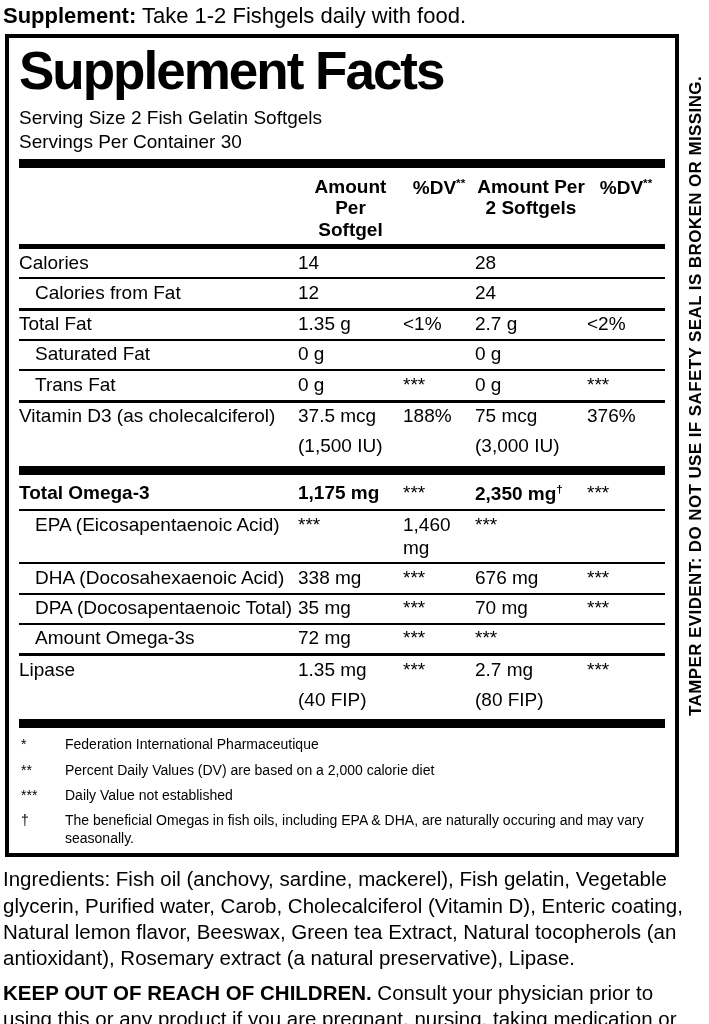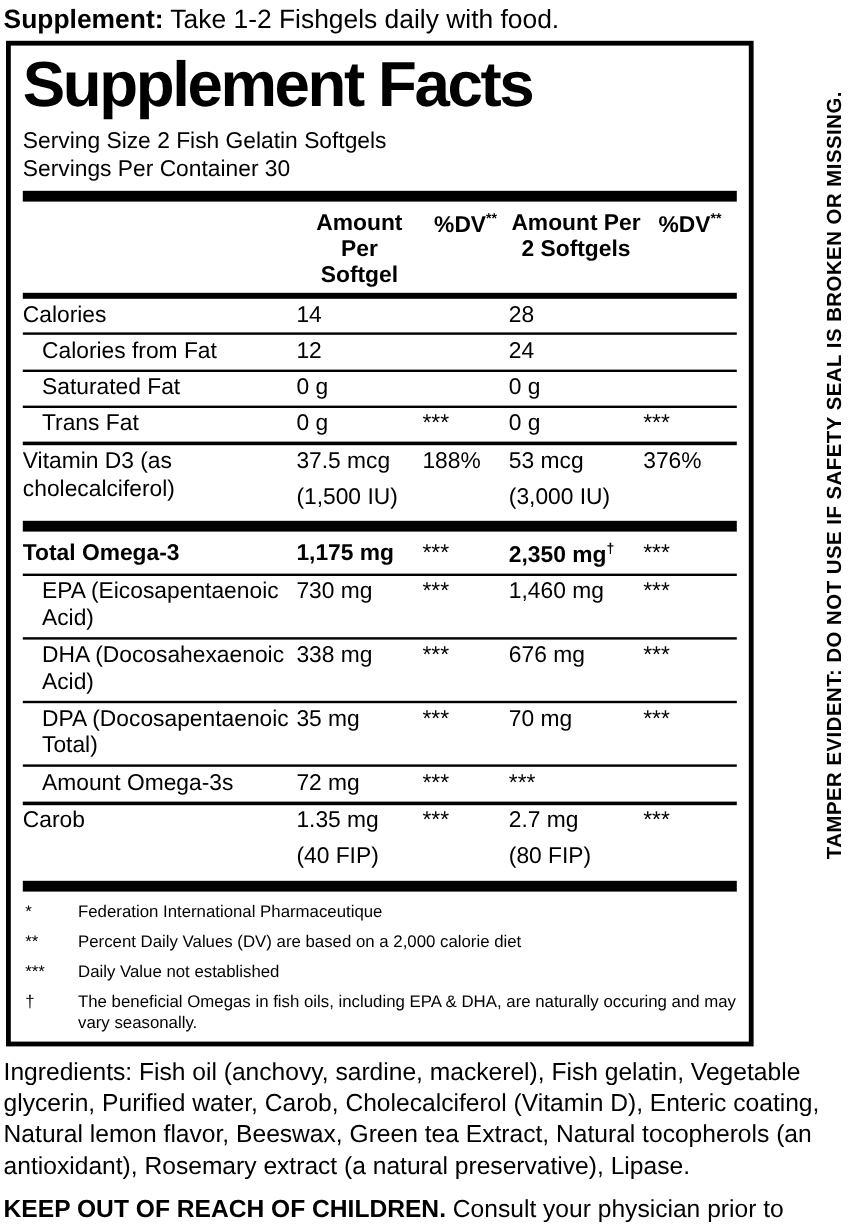--- a/index.html
+++ b/index.html
@@ -9,21 +9,21 @@
     -webkit-font-smoothing:antialiased;
   }
   .page{position:relative;width:709px;height:1024px;overflow:hidden;}
 
   
   .directions{margin:0;padding:3px 2px 5px 3px;font-size:22px;line-height:1.2;}
   .directions .lead{font-weight:bold;}
 
   
   .facts-box{
-    position:relative;margin-left:5px;width:623px;box-sizing:border-box;
+    position:relative;margin-left:5px;width:674px;box-sizing:border-box;
     border:4px solid #000;padding:4px 10px 6px 10px;background:#fff;
   }
   .sf-title{
     margin:2px 0 8px 0;font-size:53px;font-weight:bold;
     letter-spacing:-2px;line-height:1.02;
   }
   .serving{font-size:19px;line-height:1.24;}
 
   .bar{height:9px;background:#000;margin:5px 0;}
 
@@ -91,20 +91,27 @@
     </div>
 
     <div class="grid row t-thin indent">
       <div class="c name">Calories from Fat</div>
       <div class="c a">12</div>
       <div class="c dv"></div>
       <div class="c a">24</div>
       <div class="c dv"></div>
     </div>
 
+    <div class="grid row t-med">
+      <div class="c name">Total Fat</div>
+      <div class="c a">1.35 g</div>
+      <div class="c dv">&lt;1%</div>
+      <div class="c a">2.7 g</div>
+      <div class="c dv">&lt;2%</div>
+    </div>
 
     <div class="grid row t-thin indent">
       <div class="c name">Saturated Fat</div>
       <div class="c a">0 g</div>
       <div class="c dv"></div>
       <div class="c a">0 g</div>
       <div class="c dv"></div>
     </div>
 
     <div class="grid row t-thin indent">
@@ -116,39 +123,38 @@
     </div>
 
     <div class="grid row t-med">
       <div class="c name">Vitamin D3 (as cholecalciferol)</div>
       <div class="c a">
           <span class="line">37.5 mcg</span>
           <span class="line sub">(1,500 IU)</span>
         </div>
       <div class="c dv">188%</div>
       <div class="c a">
-          <span class="line">53 mcg</span>
+          <span class="line">75 mcg</span>
           <span class="line sub">(3,000 IU)</span>
         </div>
       <div class="c dv">376%</div>
     </div>
 
     <div class="bar"></div>
 
     <div class="grid row bold-row">
       <div class="c name">Total Omega-3</div>
       <div class="c a">1,175 mg</div>
       <div class="c dv">***</div>
       <div class="c a"><span>2,350 mg</span><sup>†</sup></div>
       <div class="c dv">***</div>
     </div>
 
     <div class="grid row t-thin indent">
       <div class="c name">EPA (Eicosapentaenoic Acid)</div>
-      <div class="c a">730 mg</div>
       <div class="c dv">***</div>
       <div class="c a">1,460 mg</div>
       <div class="c dv">***</div>
     </div>
 
     <div class="grid row t-thin indent">
       <div class="c name">DHA (Docosahexaenoic Acid)</div>
       <div class="c a">338 mg</div>
       <div class="c dv">***</div>
       <div class="c a">676 mg</div>
@@ -164,21 +170,21 @@
     </div>
 
     <div class="grid row t-thin indent">
       <div class="c name">Amount Omega-3s</div>
       <div class="c a">72 mg</div>
       <div class="c dv">***</div>
       <div class="c dv">***</div>
     </div>
 
     <div class="grid row t-med">
-      <div class="c name">Carob</div>
+      <div class="c name">Lipase</div>
       <div class="c a">
           <span class="line">1.35 mg</span>
           <span class="line sub">(40 FIP)</span>
         </div>
       <div class="c dv">***</div>
       <div class="c a">
           <span class="line">2.7 mg</span>
           <span class="line sub">(80 FIP)</span>
         </div>
       <div class="c dv">***</div>

